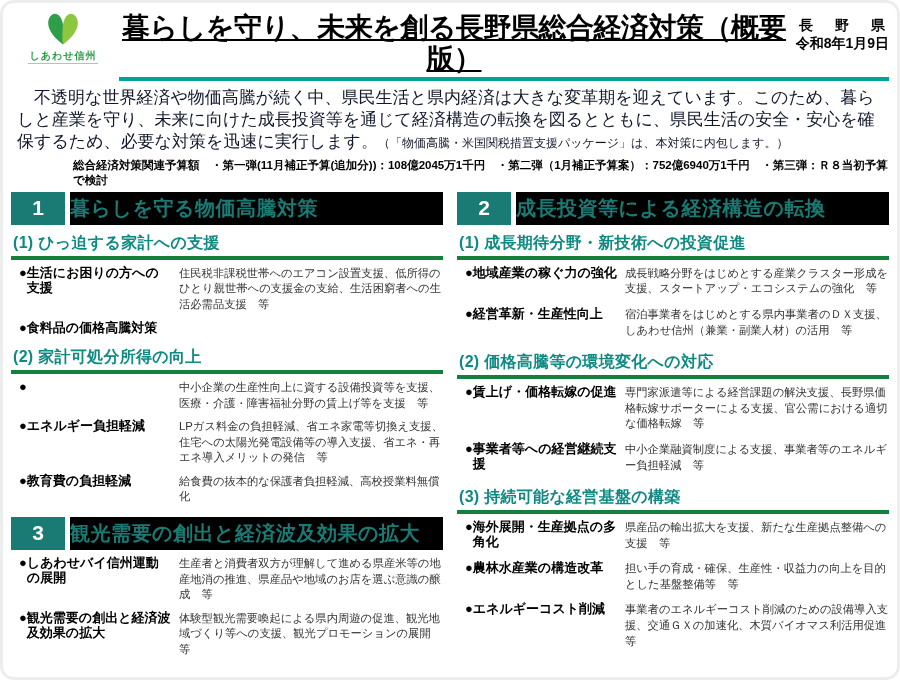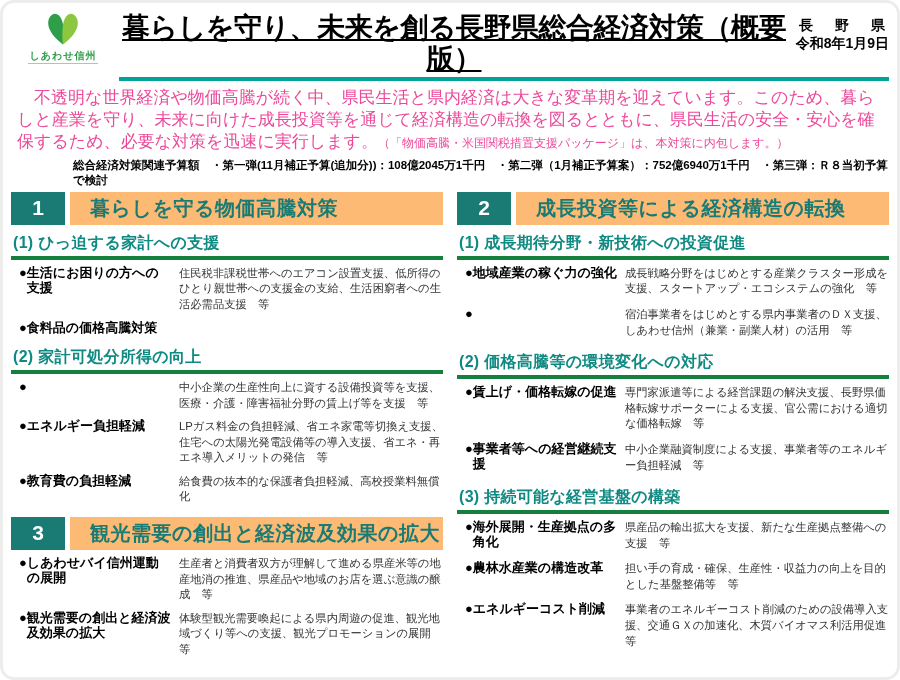--- a/index.html
+++ b/index.html
@@ -16,29 +16,29 @@
   .header{display:flex;align-items:flex-start;}
   .logo{width:104px;flex:0 0 104px;text-align:center;padding-top:2px;}
   .logo .brand{color:#2f9e49;font-size:10px;font-weight:bold;letter-spacing:1px;line-height:1;}
   .logo .tagline{height:6px;border-top:1px solid #d9534f;width:70px;margin:2px auto 0;opacity:.5;}
   .title-block{flex:1;text-align:center;padding-top:6px;text-decoration:underline;}
   .page-title{font-size:28px;font-weight:bold;letter-spacing:-0.5px;line-height:1.1;}
   .date-block{flex:0 0 96px;text-align:right;font-size:14px;line-height:1.25;padding-top:10px;font-weight:bold;}
   .org{letter-spacing:4px;}
   .header-rule{height:4px;background:#00a29a;margin:2px 0 0 108px;}
   
-  .intro{margin:6px 6px 0 6px;font-size:17px;line-height:1.3;color:#ec4899;}
+  .intro{margin:6px 6px 0 6px;font-size:17px;line-height:1.3;color:#0f172a;}
   .intro-note{font-size:12px;}
   .budget{margin:5px 0 4px 62px;font-size:11.5px;font-weight:bold;}
   
   .sec-head{display:flex;height:33px;margin-bottom:3px;}
   .sec-num{flex:0 0 54px;background:#1a7a74;color:#fff;font-size:21px;font-weight:bold;
     display:flex;align-items:center;justify-content:center;margin-right:5px;}
-  .sec-bar{flex:1;background:#fdba74;color:#1a7a74;font-size:20px;font-weight:bold;
-    display:flex;align-items:center;padding-left:20px;letter-spacing:0.5px;}
+  .sec-bar{flex:1;background:#000000;color:#1a7a74;font-size:20px;font-weight:bold;
+    display:flex;align-items:center;padding-left:0;letter-spacing:0.5px;}
   .sub-head{color:#0f8a82;font-size:16px;font-weight:bold;border-bottom:4px solid #15803d;
     padding:5px 0 2px 2px;margin-bottom:3px;letter-spacing:0.3px;}
   
   .item{display:flex;gap:8px;margin:5px 0 7px 8px;}
   .term{flex:0 0 152px;font-size:13px;font-weight:bold;line-height:1.18;color:#000;display:flex;}
   .bullet{flex:0 0 auto;margin-right:0;}
   .desc{flex:1;font-size:11.3px;color:#333;line-height:1.38;padding-top:1px;}
   
   .columns{display:flex;gap:14px;margin-top:4px;}
   .col{flex:1;min-width:0;}
@@ -156,20 +156,21 @@
         <div class="item">
           <div class="term">
               <span class="bullet">●</span>
               <span>地域産業の稼ぐ力の強化</span>
             </div>
           <div class="desc">成長戦略分野をはじめとする産業クラスター形成を支援、スタートアップ・エコシステムの強化　等</div>
         </div>
         <div class="item">
           <div class="term">
               <span class="bullet">●</span>
+              <span>経営革新・生産性向上</span>
             </div>
           <div class="desc">宿泊事業者をはじめとする県内事業者のＤＸ支援、しあわせ信州（兼業・副業人材）の活用　等</div>
         </div>
 
         <div class="sub-head">(2) 価格高騰等の環境変化への対応</div>
         <div class="item">
           <div class="term">
               <span class="bullet">●</span>
               <span>賃上げ・価格転嫁の促進</span>
             </div>

